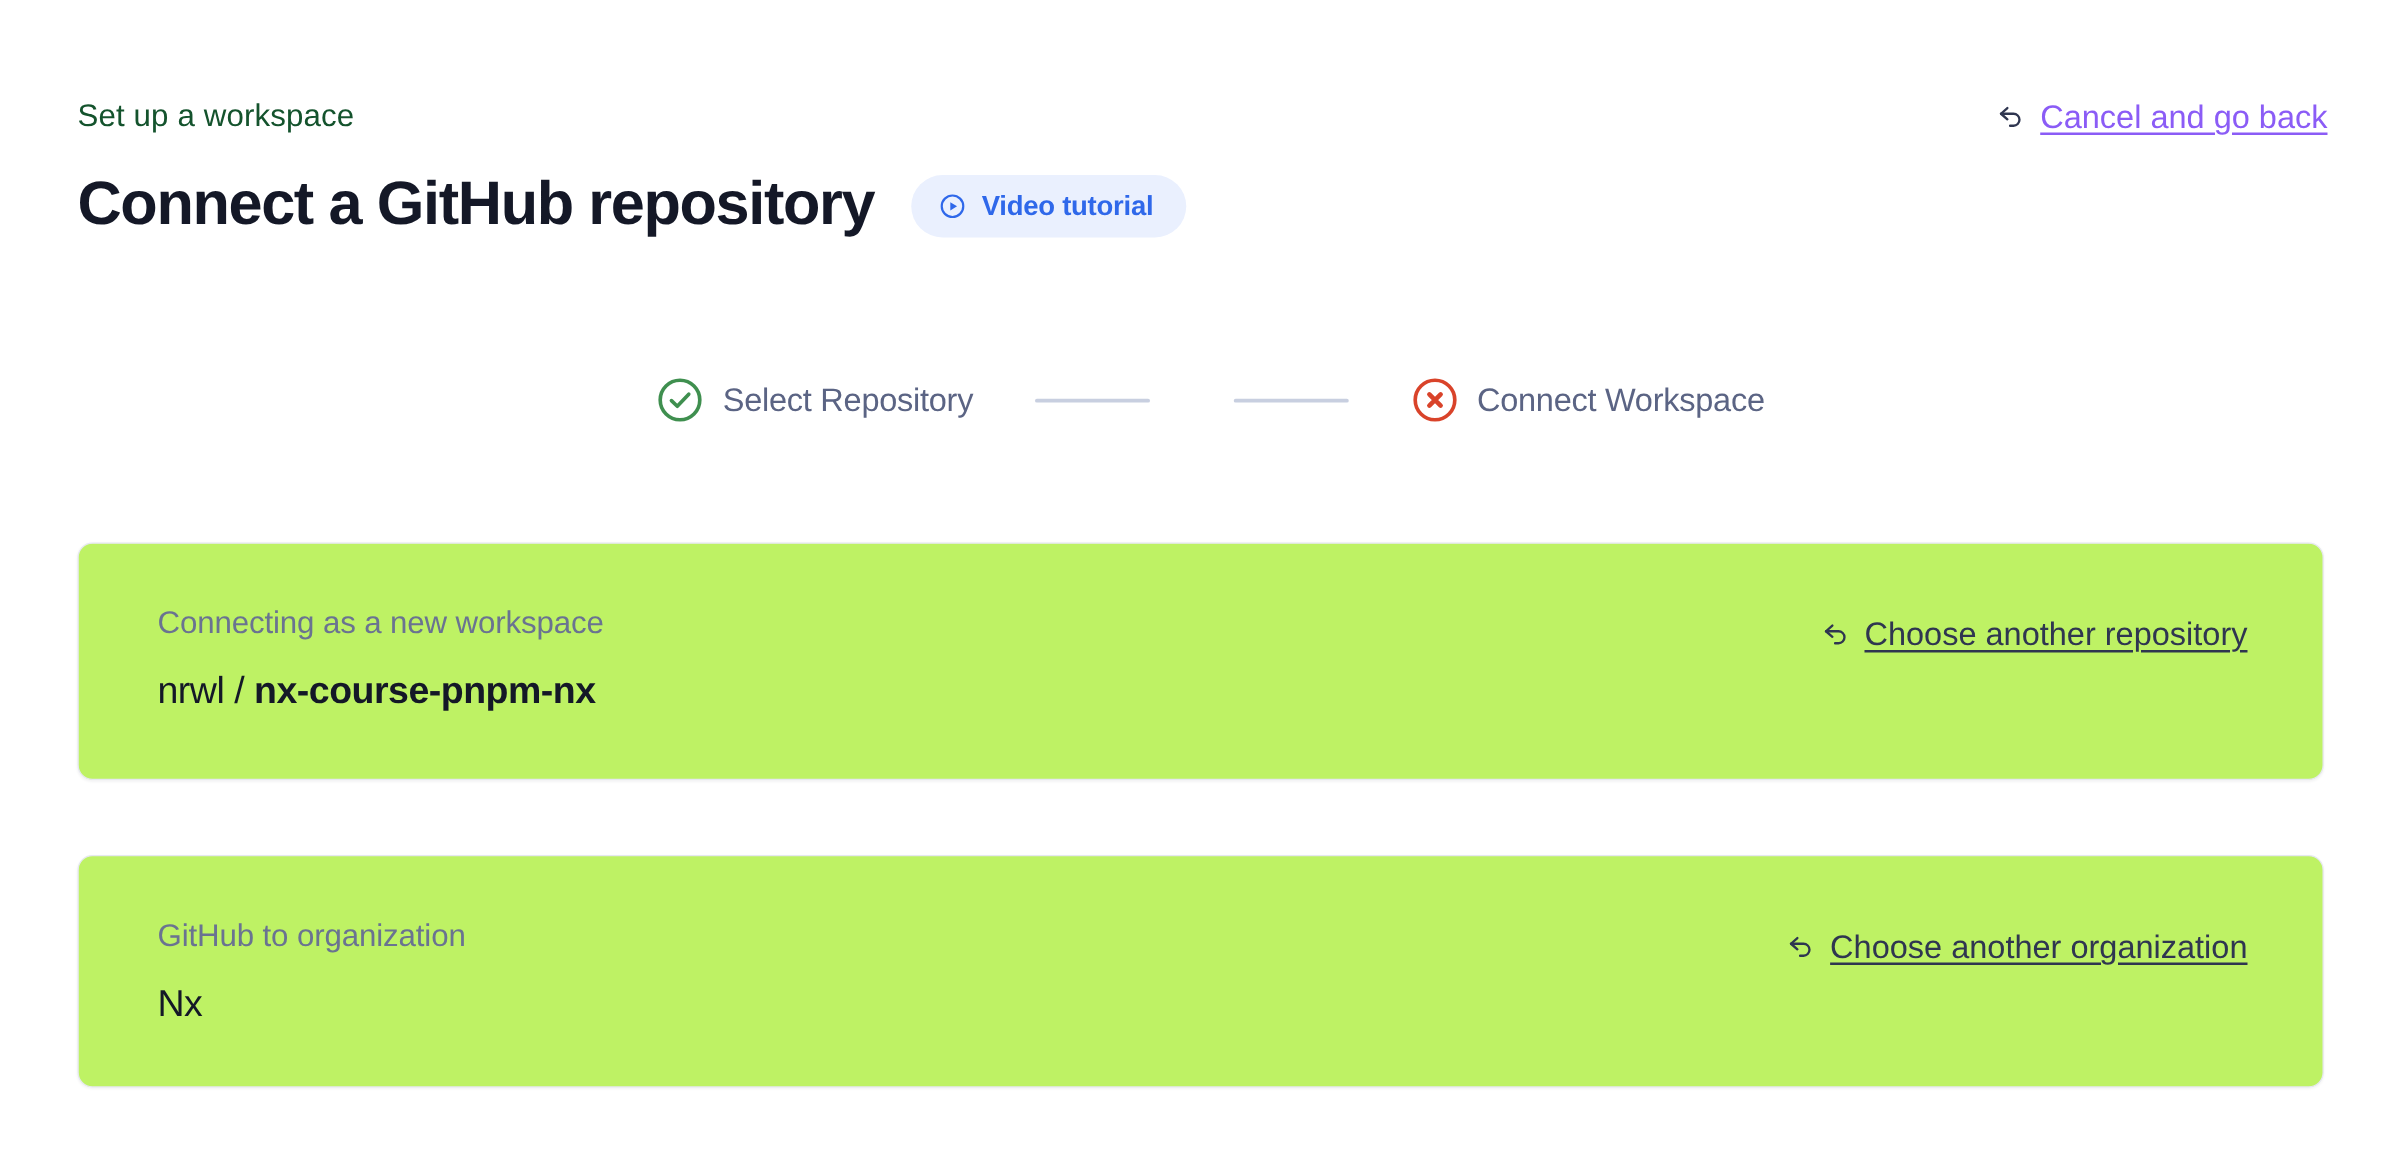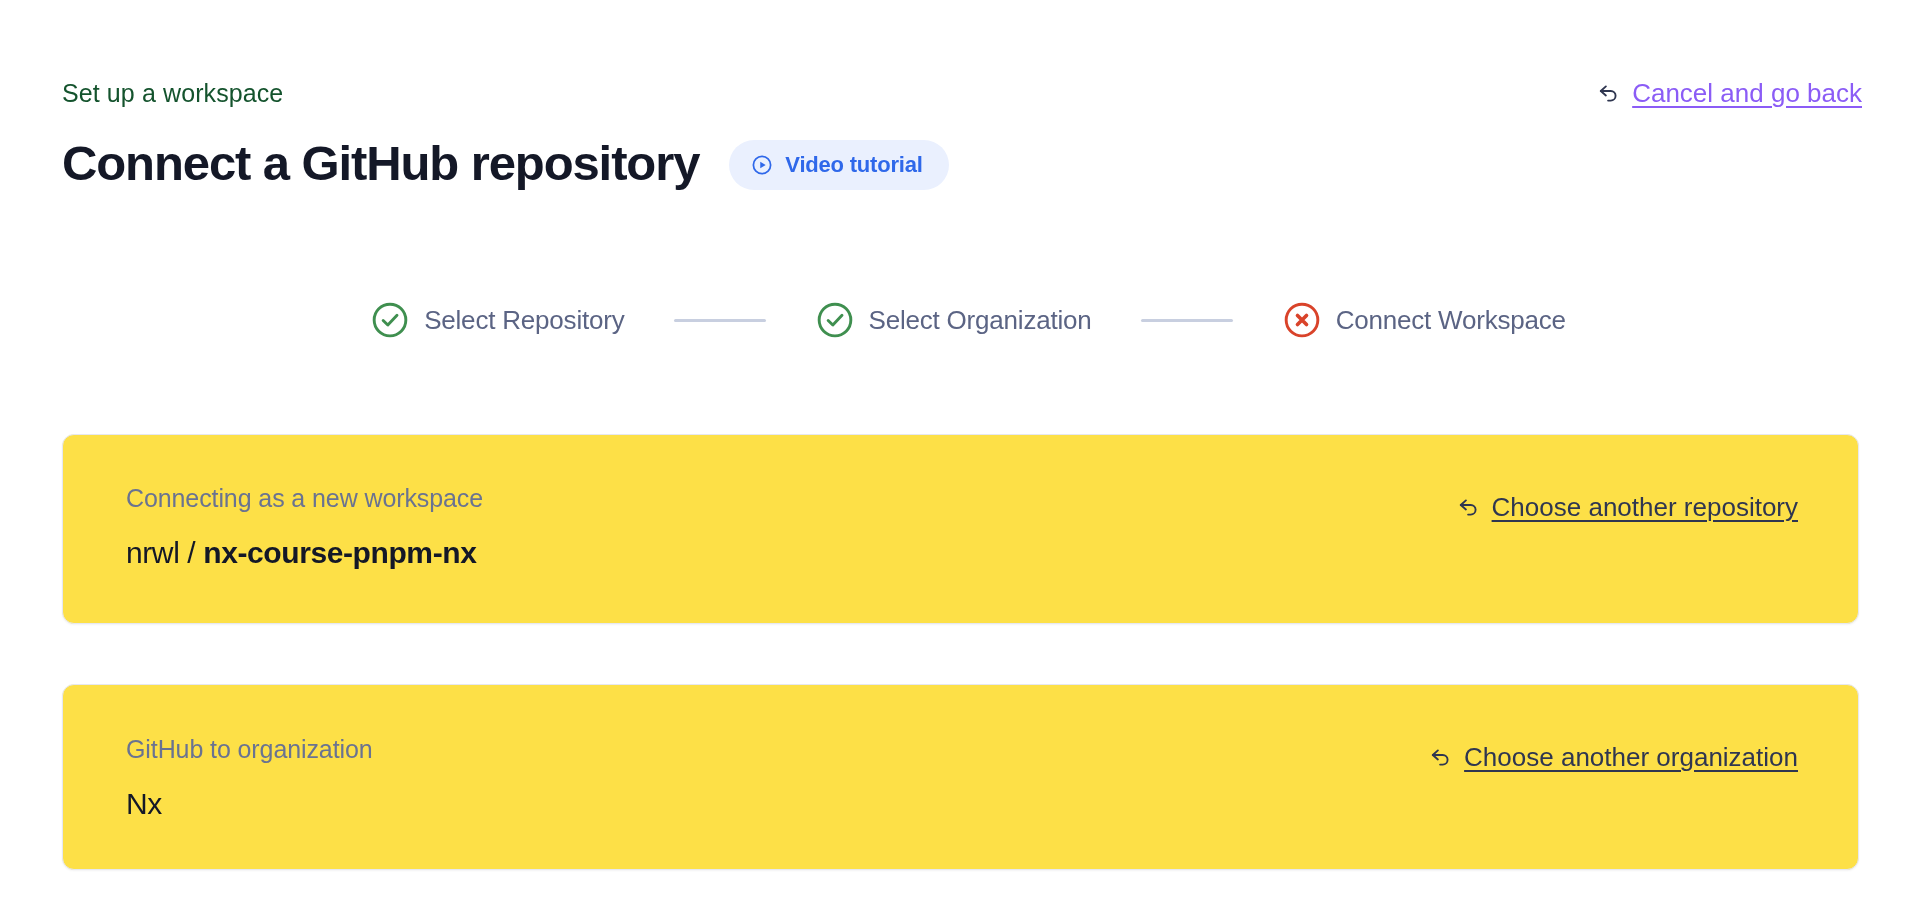--- a/index.html
+++ b/index.html
@@ -140,21 +140,21 @@
     border-radius: 2px;
     margin: 0 18px;
     flex: none;
   }
 
   
   .card {
     position: absolute;
     left: 62px;
     width: 1797px;
-    background: #fde047;
+    background: #bef264;
     border: 1.5px solid #e6e8f0;
     border-radius: 12px;
     box-shadow: 0 1px 2px rgba(24, 28, 48, 0.05);
   }
 
   #card-repository { top: 434px; height: 190px; }
   #card-organization { top: 684px; height: 186px; }
 
   .card-body {
     position: relative;
@@ -255,29 +255,20 @@
           <svg viewBox="0 0 24 24" width="40" height="40" fill="none" stroke="#3f8f4f" stroke-width="1.75" stroke-linecap="round" stroke-linejoin="round">
             <circle cx="12" cy="12" r="9.5"></circle>
             <path d="M7.9 12.3 L10.7 15 L16.2 9.2"></path>
           </svg>
         </span>
         <span class="step-label">Select Repository</span>
       </div>
 
       <span class="connector"></span>
 
-      <div class="step">
-        <span class="step-icon">
-          <svg viewBox="0 0 24 24" width="40" height="40" fill="none" stroke="#3f8f4f" stroke-width="1.75" stroke-linecap="round" stroke-linejoin="round">
-            <circle cx="12" cy="12" r="9.5"></circle>
-            <path d="M7.9 12.3 L10.7 15 L16.2 9.2"></path>
-          </svg>
-        </span>
-        <span class="step-label">Select Organization</span>
-      </div>
 
       <span class="connector"></span>
 
       <div class="step">
         <span class="step-icon">
           <svg viewBox="0 0 24 24" width="40" height="40" fill="none" stroke="#d9432a" stroke-width="1.75" stroke-linecap="round" stroke-linejoin="round">
             <circle cx="12" cy="12" r="9.5"></circle>
             <path d="M9.3 9.3 L14.7 14.7 M14.7 9.3 L9.3 14.7" stroke-width="2.2"></path>
           </svg>
         </span>

